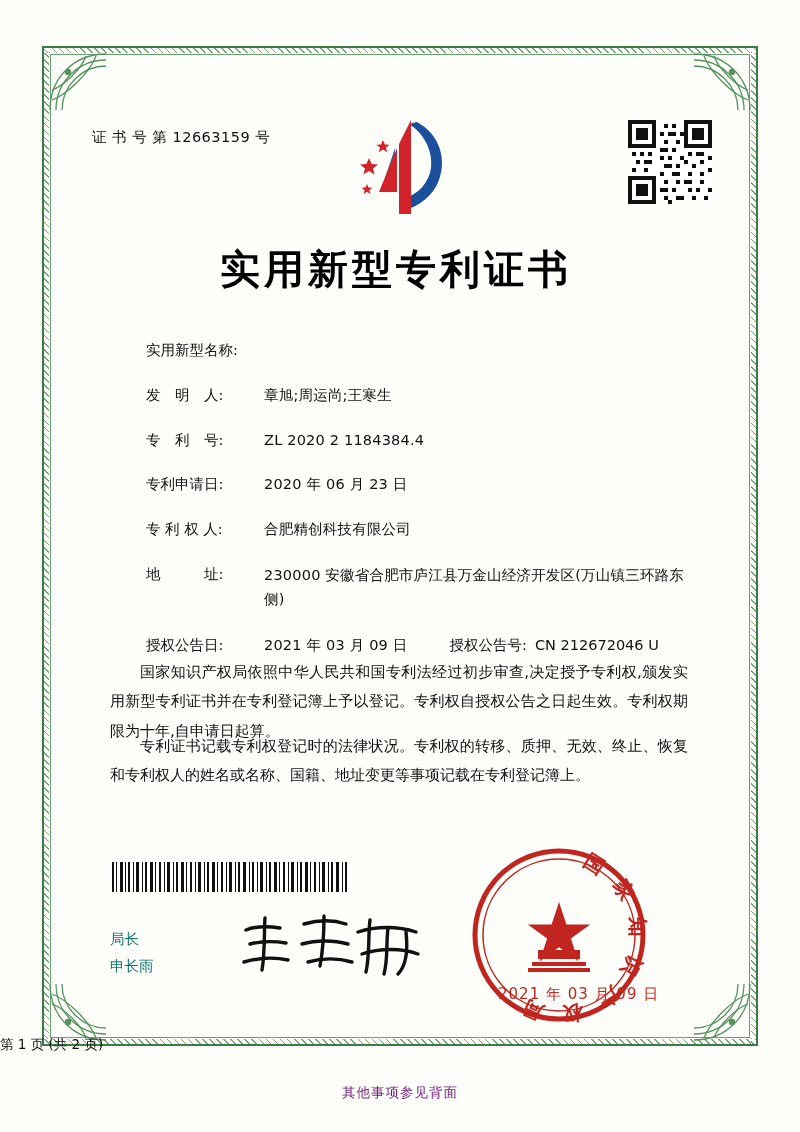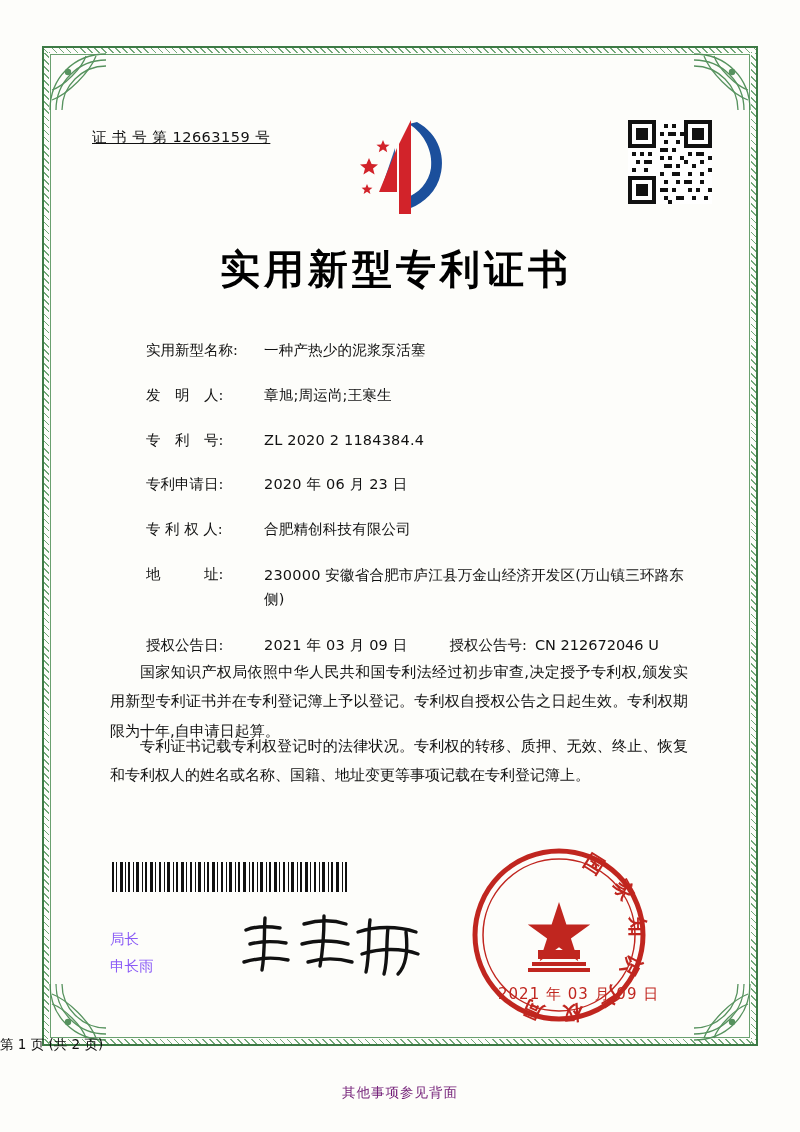--- a/index.html
+++ b/index.html
@@ -68,21 +68,20 @@
   .c-br { right: 46px; bottom: 88px; transform: scale(-1,-1); }
 
   
   .cert-no {
     position: absolute;
     left: 92px; top: 128px;
     font-size: 14.5px;
     letter-spacing: .5px;
     color: #111;
     font-family: "DejaVu Sans", "Liberation Sans", sans-serif;
-    text-decoration: underline;
   }
 
   .logo {
     position: absolute;
     left: 347px; top: 118px;
     width: 110px; height: 100px;
   }
 
   .qr {
     position: absolute;
@@ -168,21 +167,21 @@
     color: #c0261f;
     letter-spacing: 1px;
   }
 
   
   .sig-label {
     position: absolute;
     left: 110px; top: 926px;
     font-size: 14.5px;
     line-height: 1.85;
-    color: #8b5cf6;
+    color: #0f766e;
   }
   .sig-script {
     position: absolute;
     left: 238px; top: 910px;
     width: 190px; height: 70px;
   }
 
   
   .page-no {
     position: absolute;
@@ -340,21 +339,20 @@
           <rect x="20" y="40" width="2" height="2"></rect>
       </g>
     </svg>
   </div>
 
   <div class="title">实用新型专利证书</div>
 
   <div class="fields">
     <div class="frow">
       <div class="flabel">实用新型名称:</div>
-      <div class="fvalue">一种产热少的泥浆泵活塞</div>
     </div>
     <div class="frow">
       <div class="flabel">发　明　人:</div>
       <div class="fvalue">章旭;周运尚;王寒生</div>
     </div>
     <div class="frow">
       <div class="flabel">专　利　号:</div>
       <div class="fvalue">ZL 2020 2 1184384.4</div>
     </div>
     <div class="frow">

